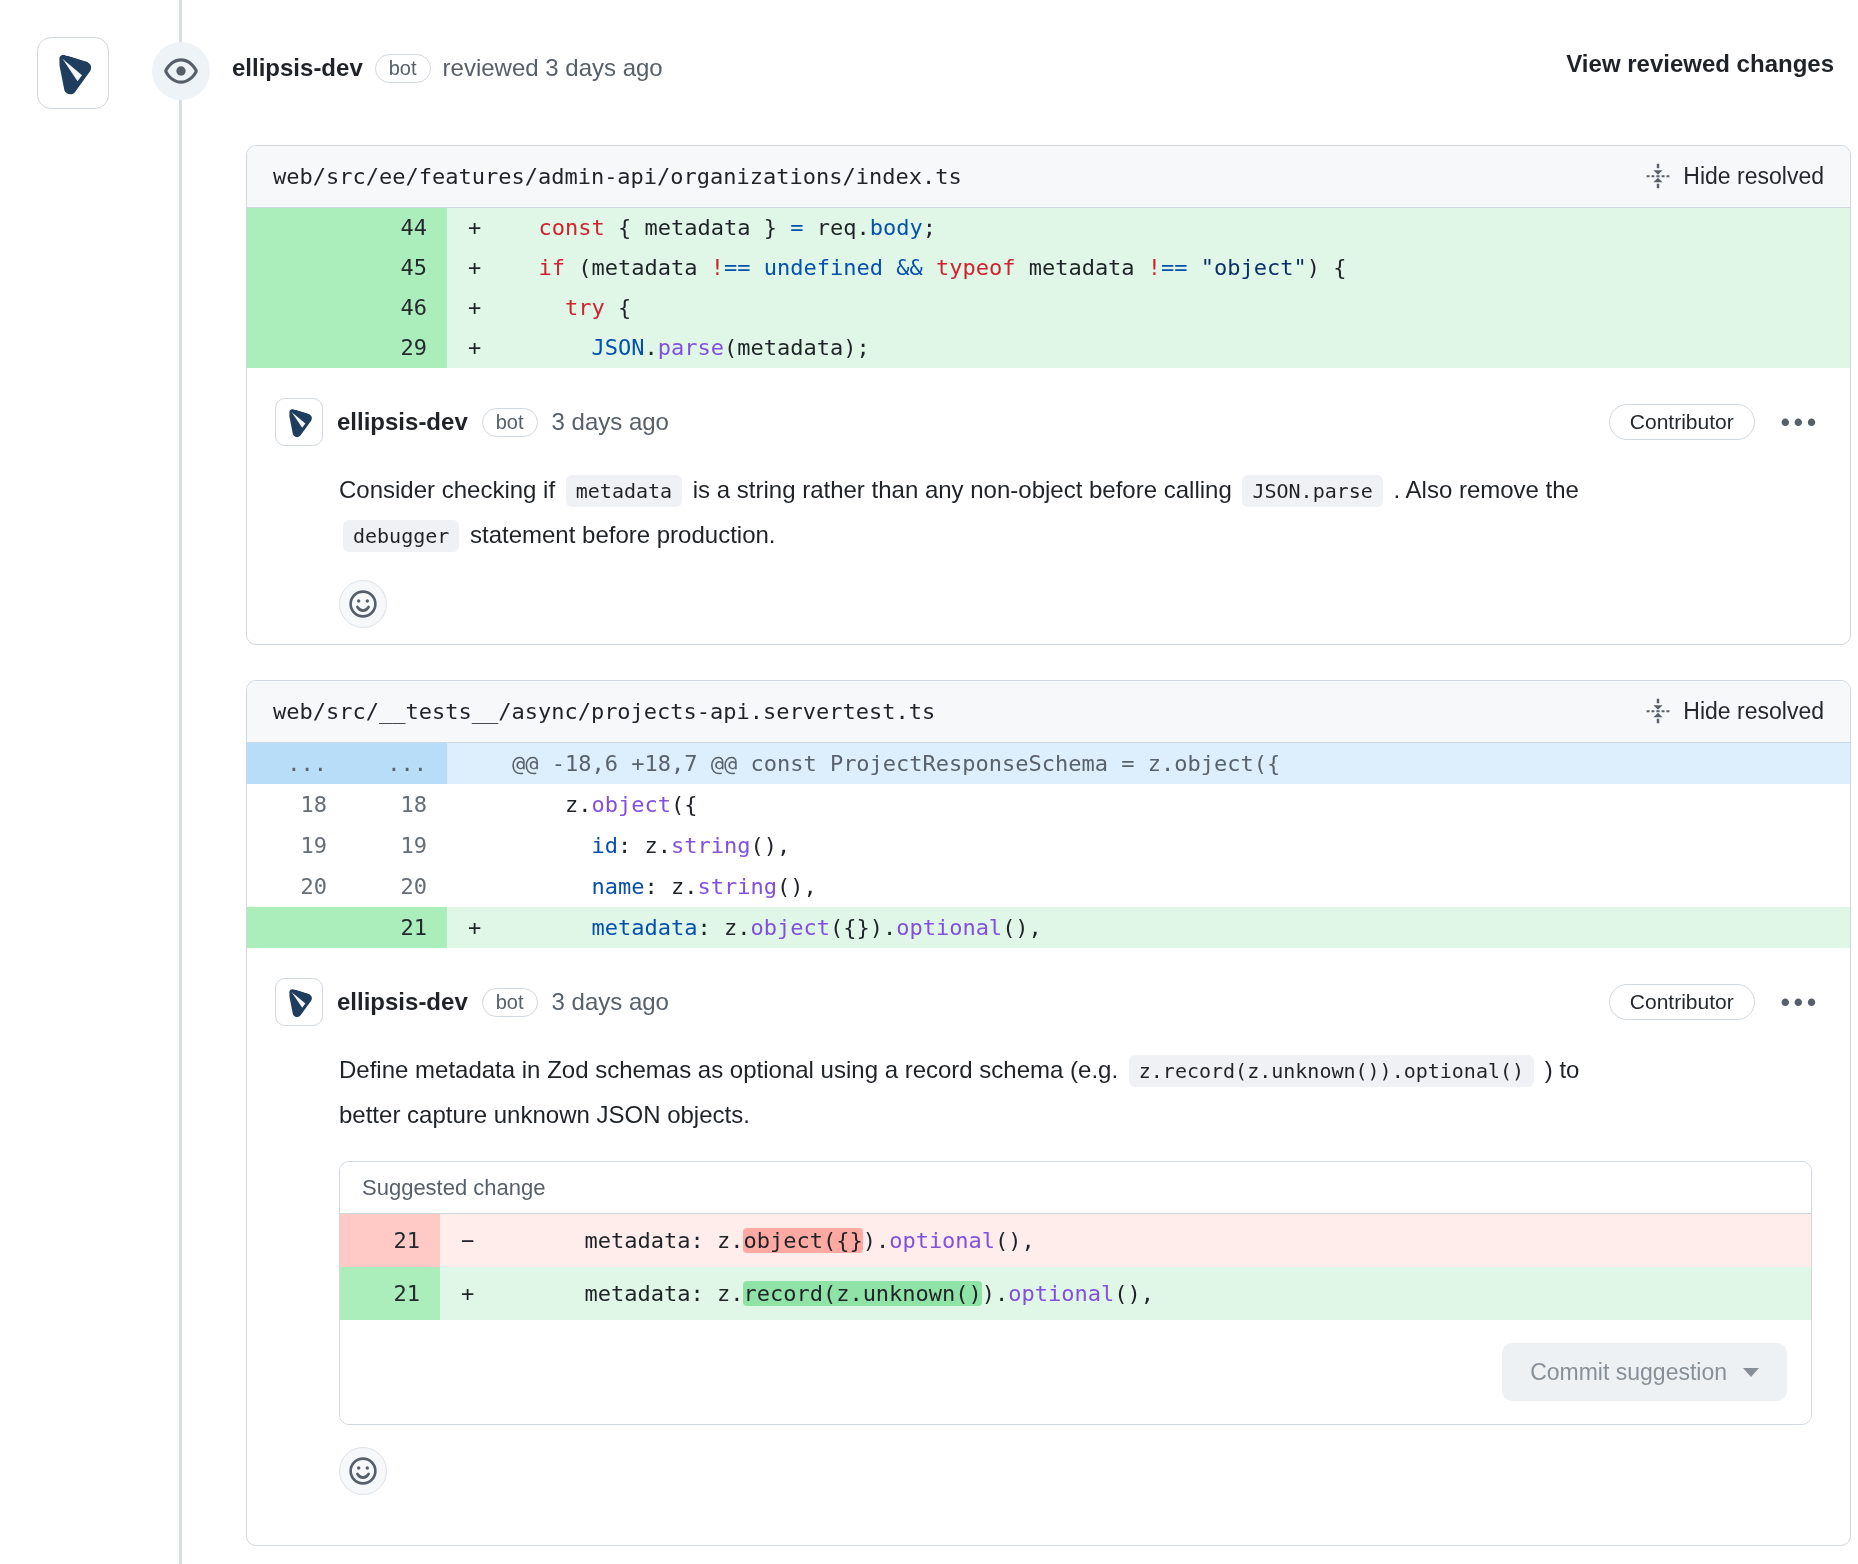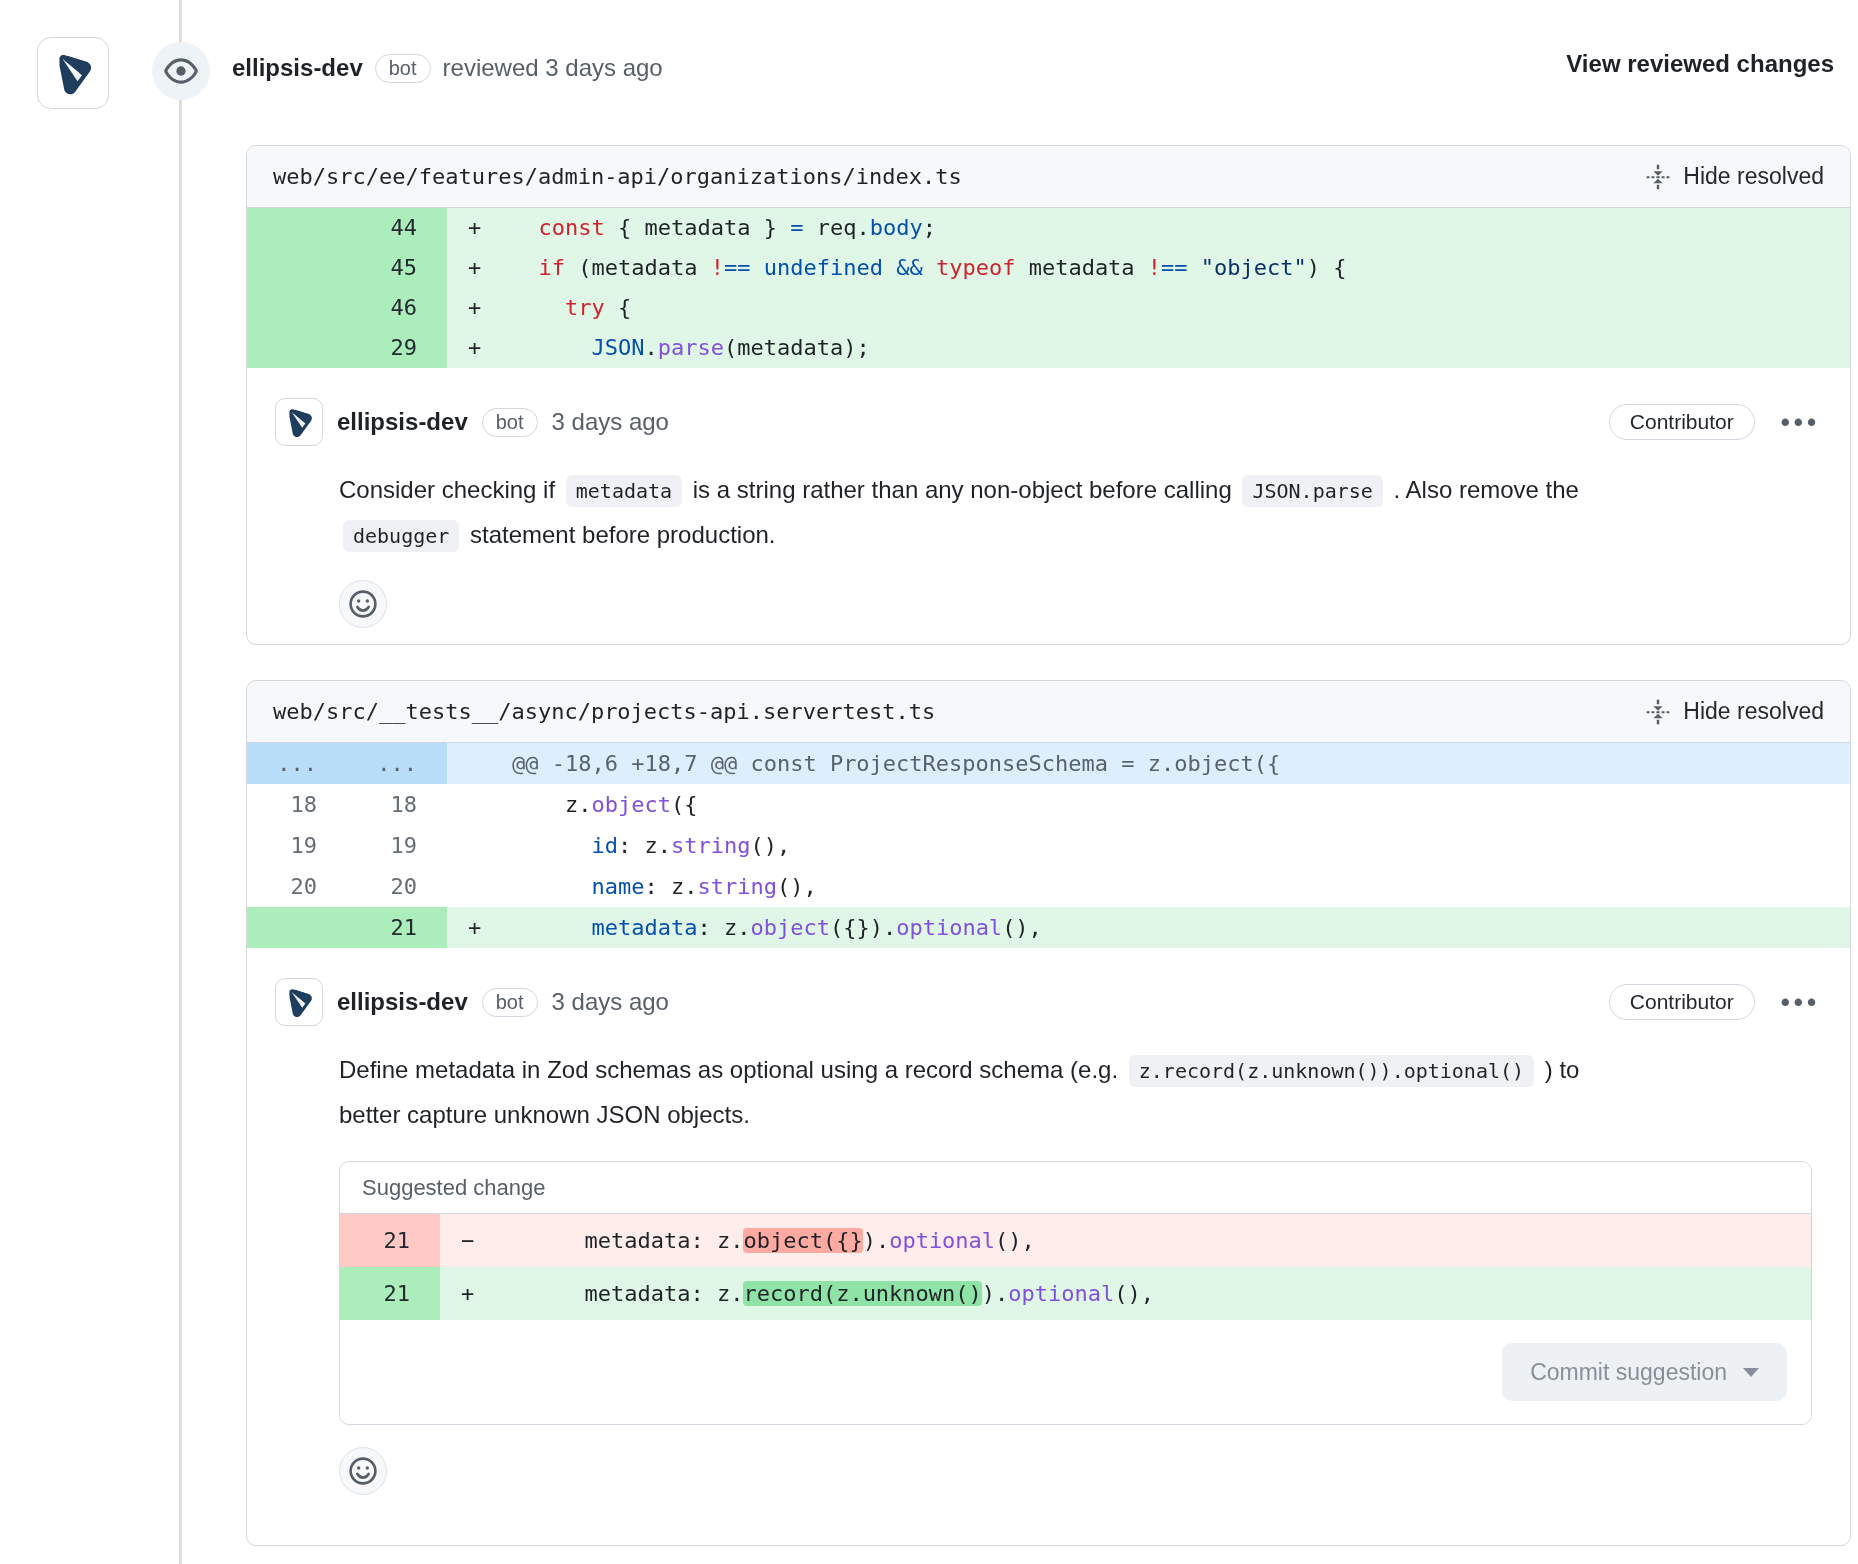--- a/index.html
+++ b/index.html
@@ -21,26 +21,26 @@
   .muted { color:#57606a; }
   .view-link { position:absolute; right:24px; top:50px; font-size:24px; font-weight:600; color:#1f2328; cursor:pointer; }
 
   
   .card { position:absolute; left:246px; width:1605px; border:1px solid #d0d7de; border-radius:10px; background:#fff; overflow:hidden; }
   .card1 { top:145px; height:500px; }
   .card2 { top:680px; height:866px; }
   .card-header { height:62px; background:#f6f8fa; border-bottom:1px solid #d0d7de;
     display:flex; align-items:center; justify-content:space-between; padding:0 26px; }
   .file-path { font-family:"DejaVu Sans Mono", monospace; font-size:22px; color:#1f2328; }
-  .hide-resolved { display:flex; align-items:flex-end; gap:12px; font-size:23px; color:#24292f; cursor:pointer; }
+  .hide-resolved { display:flex; align-items:flex-start; gap:12px; font-size:23px; color:#24292f; cursor:pointer; }
 
   
   .diff-row { display:flex; align-items:stretch; font-family:"DejaVu Sans Mono", monospace; font-size:22px; height:40px; line-height:40px; white-space:pre; }
   .card2 .diff-row { height:41px; line-height:41px; }
-  .num { width:100px; flex:0 0 100px; text-align:right; padding-right:30px; color:#656d76; }
+  .num { width:100px; flex:0 0 100px; text-align:right; padding-right:20px; color:#656d76; }
   .sign { width:55px; flex:0 0 55px; text-align:center; color:#1f2328; }
   .codecell { flex:1; padding-left:10px; overflow:hidden; }
   .row-add { background:#e0f7e7; }
   .row-add .num { background:#aceebb; color:#24292f; }
   .row-ctx { background:#ffffff; }
   .row-hunk { background:#ddeffc; color:#59626b; }
   .row-hunk .num { background:#b7ddf9; color:#59626b; }
   .row-del { background:#ffedec; }
   .row-del .num { background:#ffc9c6; color:#24292f; }
   .tok-k { color:#cf222e; }

